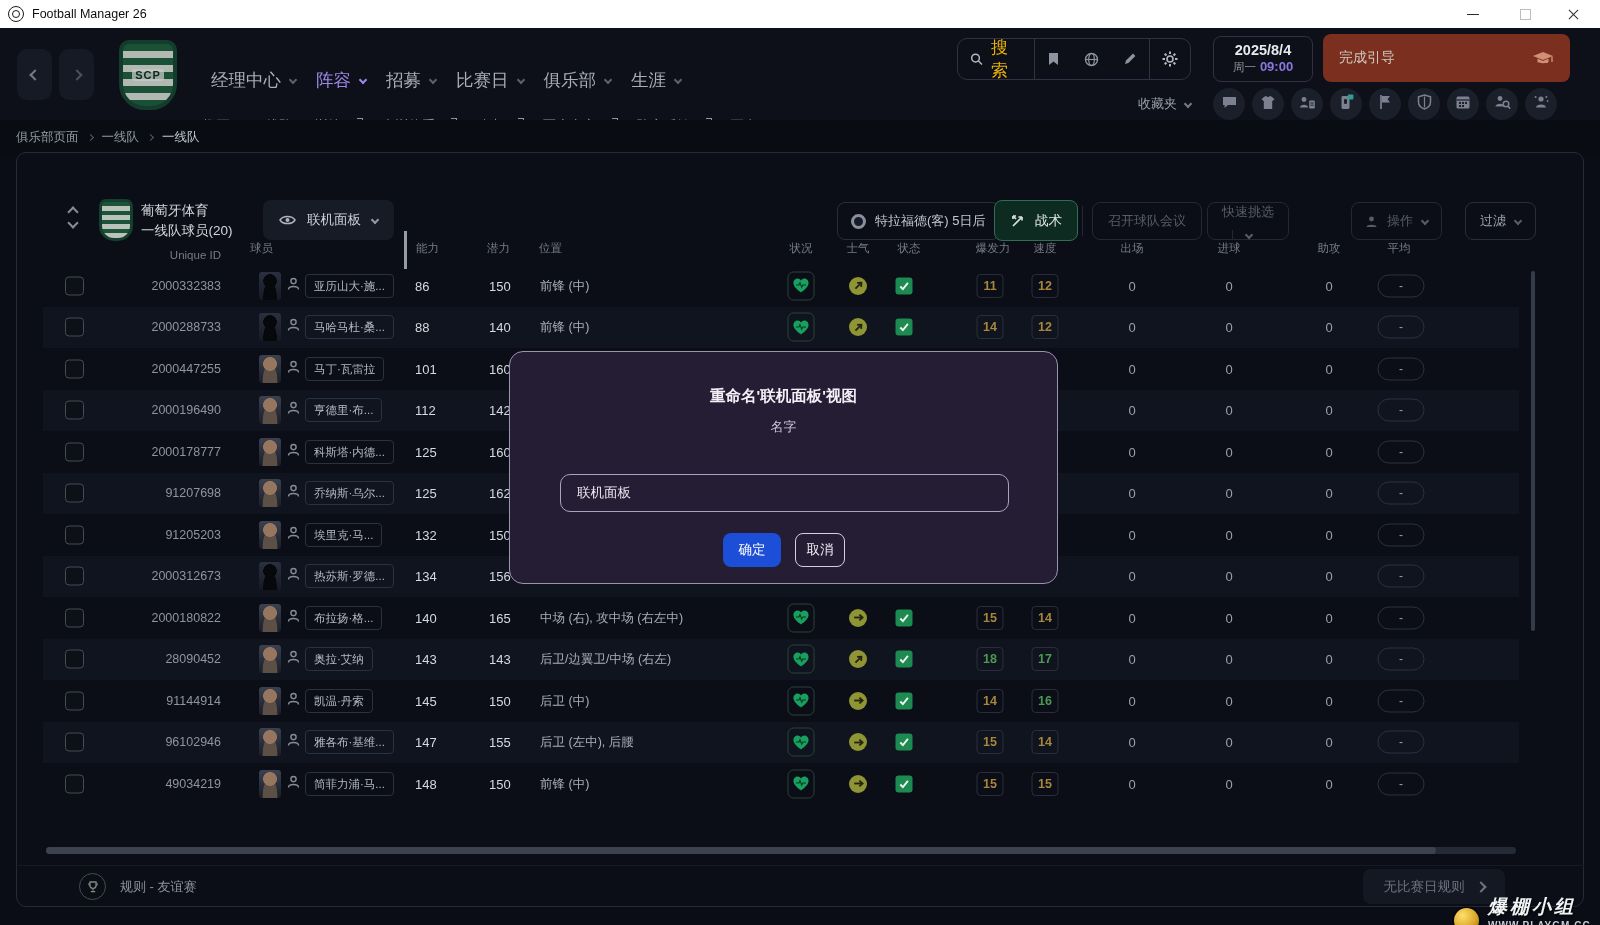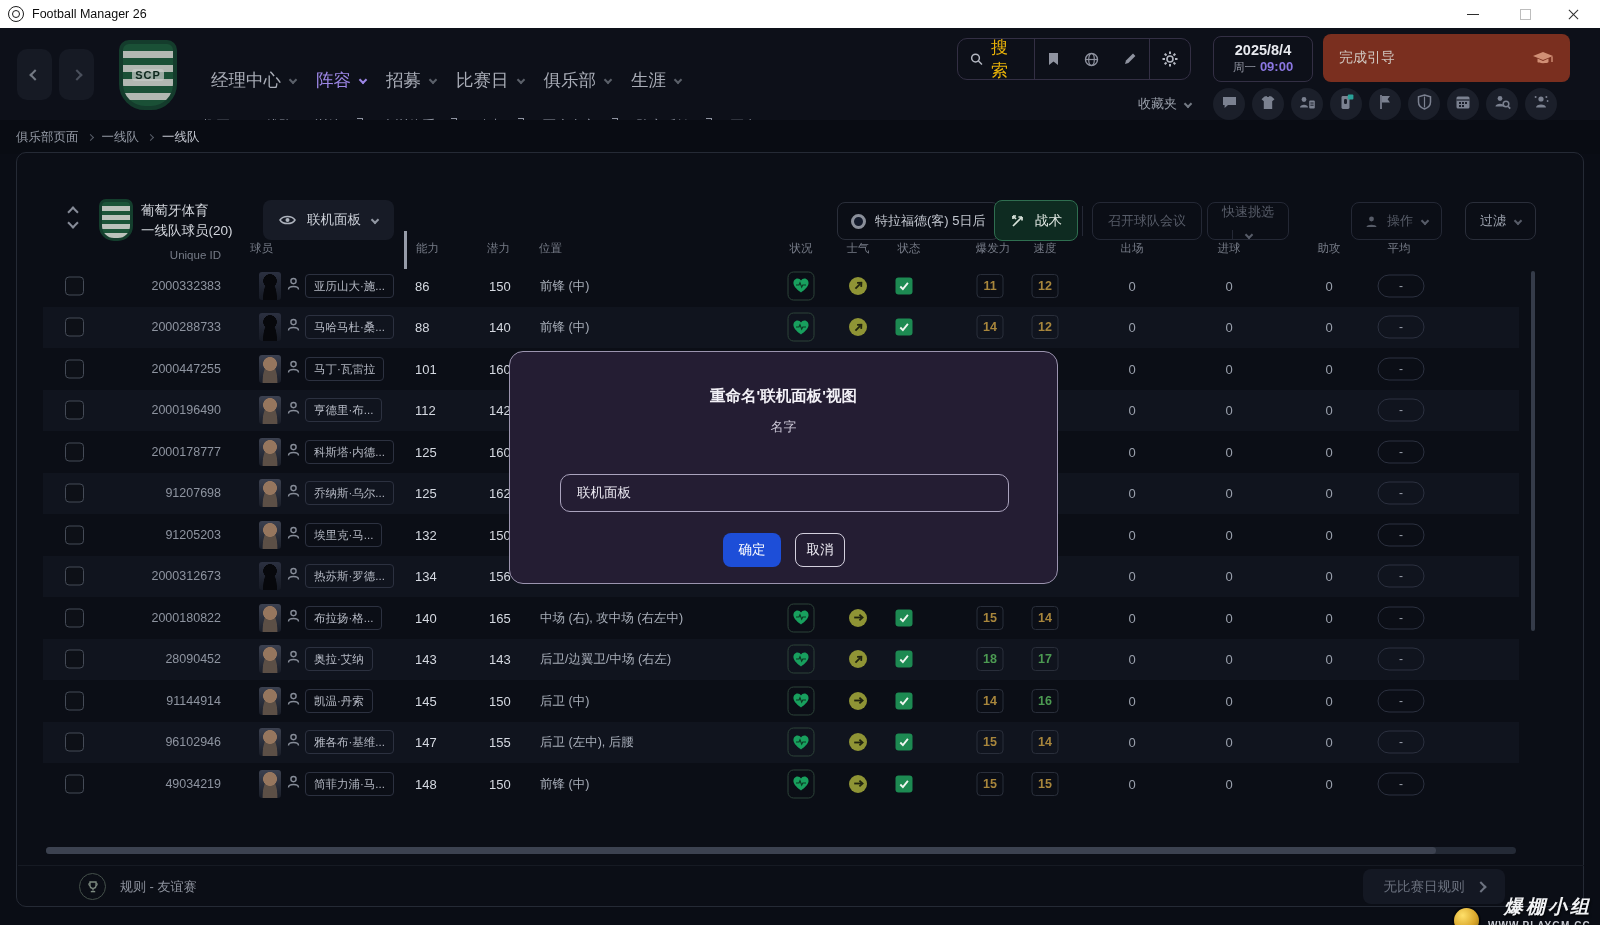--- a/index.html
+++ b/index.html
@@ -199,21 +199,21 @@
     font-family:"Liberation Sans", sans-serif; }
   .mcancel { position:absolute; left:285px; top:181px; width:50px; height:34px; background:transparent;
     border:1.5px solid #d3d0de; border-radius:8px; font-size:13.5px; color:#eceaf2;
     font-family:"Liberation Sans", sans-serif; }
 
   
   .wm { position:absolute; left:1440px; top:866px; z-index:60; }
   .wm .ball { position:absolute; left:14px; top:14px; width:25px; height:25px; border-radius:50%;
     background:radial-gradient(circle at 35% 30%, #ffe06a, #daa72b 55%, #8a6a14); box-shadow:0 0 0 2px rgba(0,0,0,.35); }
   .wm .t1 { position:absolute; left:48px; top:0; font-size:19px; font-weight:bold; font-style:italic;
-    color:#f2f3f5; text-shadow:1px 2px 2px rgba(0,0,0,.6); letter-spacing:3px; white-space:nowrap;margin-left:16px; }
+    color:#f2f3f5; text-shadow:1px 2px 2px rgba(0,0,0,.6); letter-spacing:3px; white-space:nowrap; }
   .wm .t2 { position:absolute; left:48px; top:26px; font-size:10px; font-weight:bold; color:#c9ccd4;
     letter-spacing:1px; text-shadow:1px 1px 1px rgba(0,0,0,.6); white-space:nowrap; }
 </style>
 </head>
 <body>
 
 <div class="screen">
 
   <div class="titlebar">
     <span class="fm-logo"></span>

